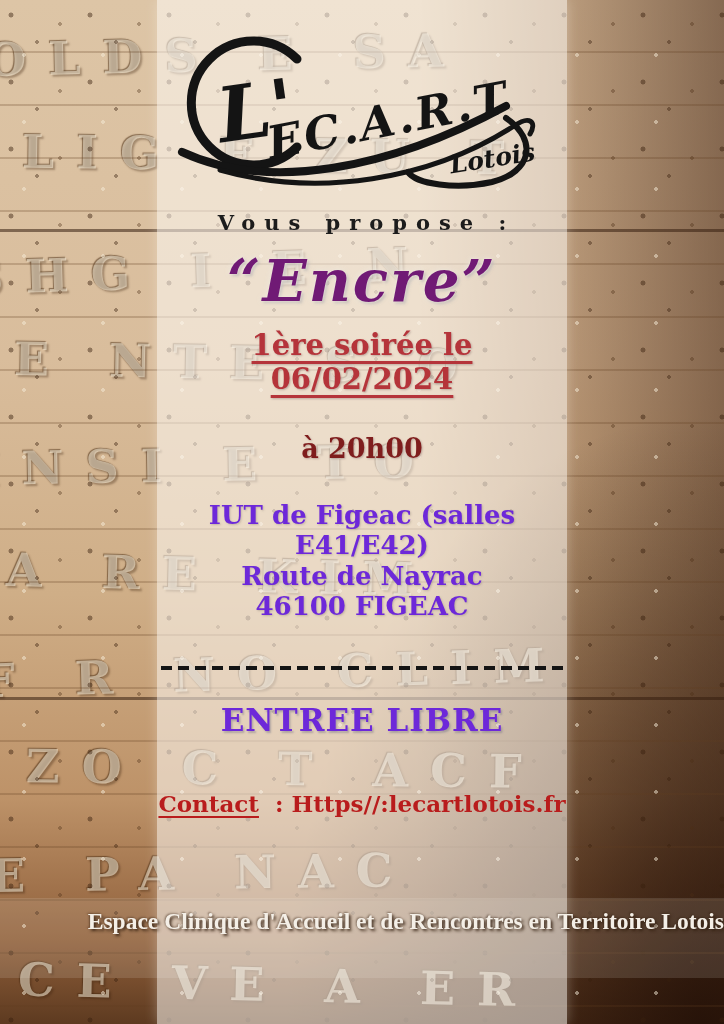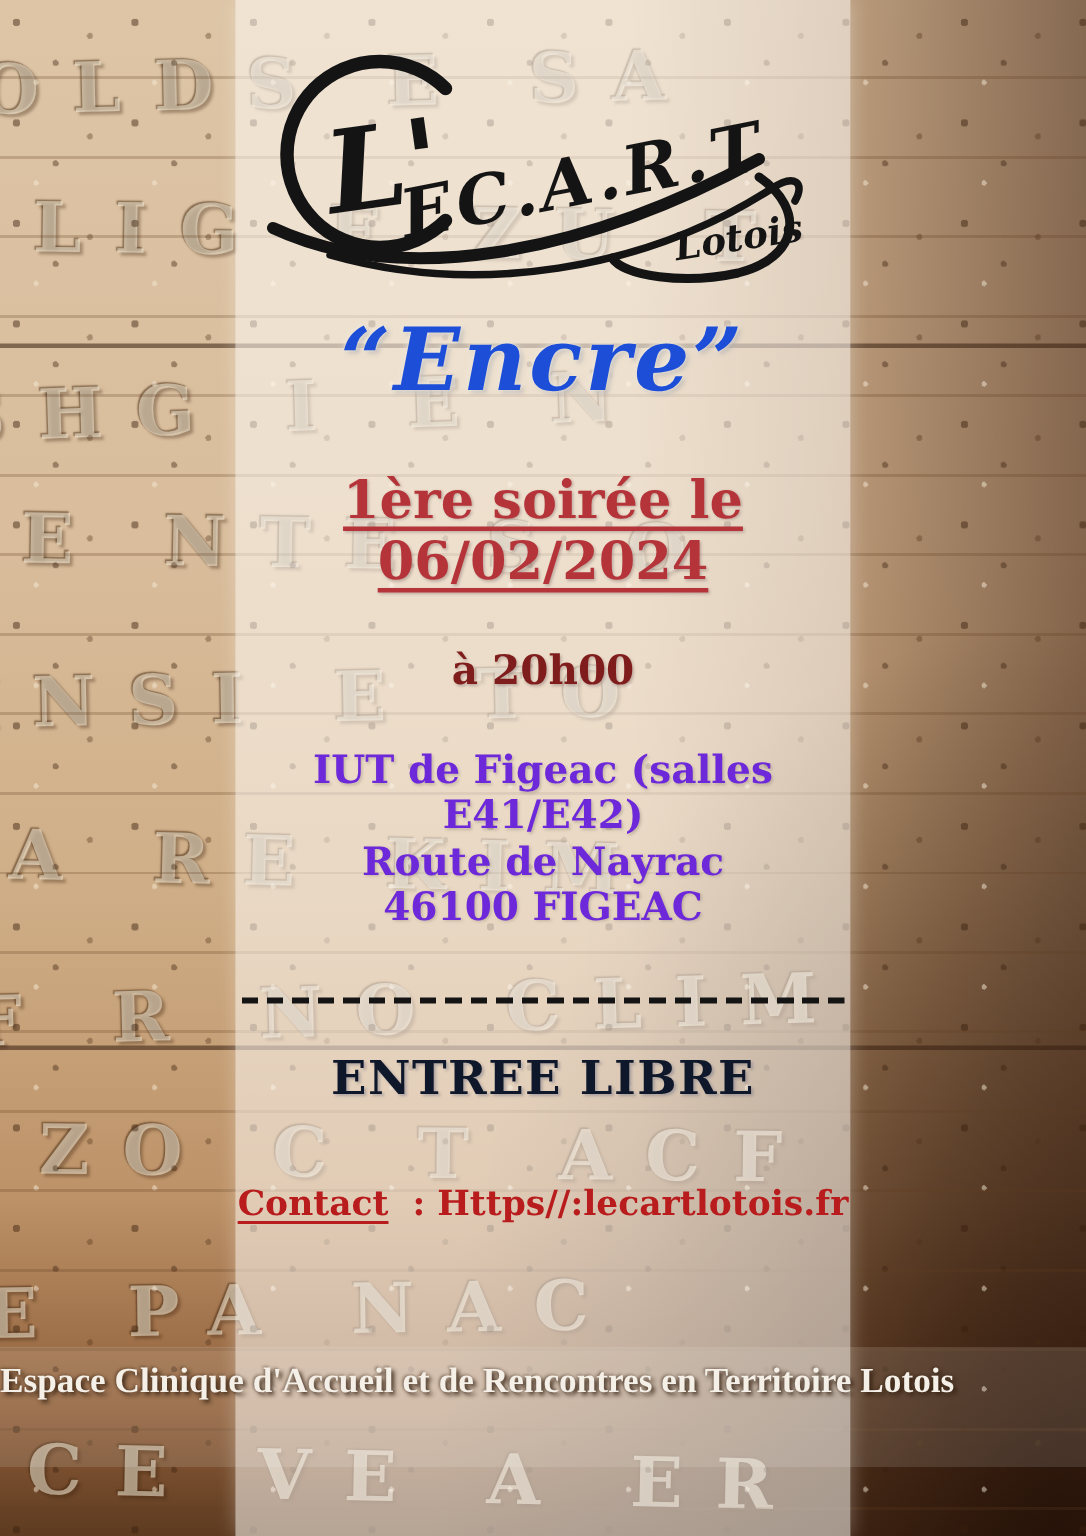--- a/index.html
+++ b/index.html
@@ -66,56 +66,56 @@
   .content{position:absolute;left:157px;top:0;width:410px;text-align:center;}
   .logo-wrap{margin-top:22px;height:172px;}
   .logo-wrap svg{display:block;margin:0 auto;}
   .logo-text{font-family:"DejaVu Serif", serif;font-weight:bold;font-style:italic;fill:#141414;}
   .intro{
     margin-top:16px;font-size:21px;font-weight:bold;color:#1c1c1c;
     letter-spacing:9px;text-indent:9px;
   }
   .title{
     margin-top:16px;font-size:58px;line-height:1.05;font-weight:bold;font-style:italic;
-    color:#1d4ed8;letter-spacing:2px;
+    color:#701a75;letter-spacing:2px;
     text-shadow:0 0 2px rgba(238,233,223,0.95), 0 0 6px rgba(238,233,223,0.9),
                 2px 2px 3px rgba(150,150,155,0.55);
   }
   .subtitle{
     margin-top:22px;font-size:29px;line-height:1.18;font-weight:bold;color:#1d4a73;
     text-shadow:1px 1px 2px rgba(110,115,130,0.40);
   }
   .date-line{
-    margin-top:42px;font-size:35px;font-weight:bold;color:#b5343a;
+    margin-top:16px;font-size:29px;font-weight:bold;color:#b5343a;
     text-decoration:underline;text-underline-offset:6px;text-decoration-thickness:2.5px;
     text-shadow:1px 1px 2px rgba(120,90,90,0.40);
     text-align:center;
   }
   .time-line{
     margin-top:37px;font-size:27px;font-weight:bold;color:#7f1d1d;
     text-shadow:1px 1px 2px rgba(120,90,90,0.40);
   }
   .venue{
     margin-top:36px;font-size:26px;line-height:1.17;font-weight:bold;color:#6d28d9;
     text-shadow:1px 1px 2px rgba(120,110,100,0.35);
   }
   .divider{
     margin:44px 4px 0 4px;height:4px;
     background:repeating-linear-gradient(90deg,#141414 0px,#141414 11px,rgba(0,0,0,0) 11px,rgba(0,0,0,0) 17px);
   }
   .admission{
-    margin-top:32px;font-size:31px;font-weight:bold;color:#0f172a;letter-spacing:1px;
+    margin-top:32px;font-size:31px;font-weight:bold;color:#6d28d9;letter-spacing:1px;
     text-shadow:1.5px 1.5px 2px rgba(110,110,130,0.45);
   }
   .contact{margin-top:52px;font-size:23px;font-weight:bold;color:#b91c1c;}
   .contact .lbl{text-decoration:underline;text-underline-offset:4px;}
   .contact .val{margin-left:8px;}
   
   .footer{
-    position:absolute;left:0;top:906px;width:724px;text-align:left;
+    position:absolute;left:0;top:906px;width:724px;text-align:right;
     font-family:"Liberation Serif", serif;font-weight:bold;
     font-size:23.5px;line-height:1.32;color:#f4efe7;
     text-shadow:2px 2px 3px rgba(50,30,15,0.85), -1px -1px 2px rgba(50,30,15,0.45);
   }
 </style>
 </head>
 <body>
 
 <div class="poster">
 
@@ -150,20 +150,21 @@
         <path d="M14,130 C100,170 220,148 338,84" fill="none" stroke="#141414" stroke-width="8" stroke-linecap="round"></path>
         <path d="M52,148 C150,176 262,158 346,104 C362,93 369,100 362,112" fill="none" stroke="#141414" stroke-width="5" stroke-linecap="round"></path>
         <path d="M338,96 C370,118 364,150 324,160 C288,168 248,162 240,150" fill="none" stroke="#141414" stroke-width="6" stroke-linecap="round"></path>
 
         <text x="50" y="118" font-size="76" class="logo-text" transform="rotate(-8 70 95)">L'</text>
         <text x="98" y="112" font-size="45" letter-spacing="3" class="logo-text" transform="rotate(-11 230 100)">EC.A.R.T</text>
         <text x="282" y="148" font-size="25" class="logo-text" transform="rotate(-9 305 142)">Lotois</text>
       </svg>
     </div>
 
+    <div class="intro">Vous propose :</div>
 
     <div class="title">“Encre”</div>
 
 
     <div class="date-line">1ère soirée le 06/02/2024</div>
 
     <div class="time-line">à 20h00</div>
 
     <div class="venue">
       <div>IUT de Figeac (salles E41/E42)</div>

